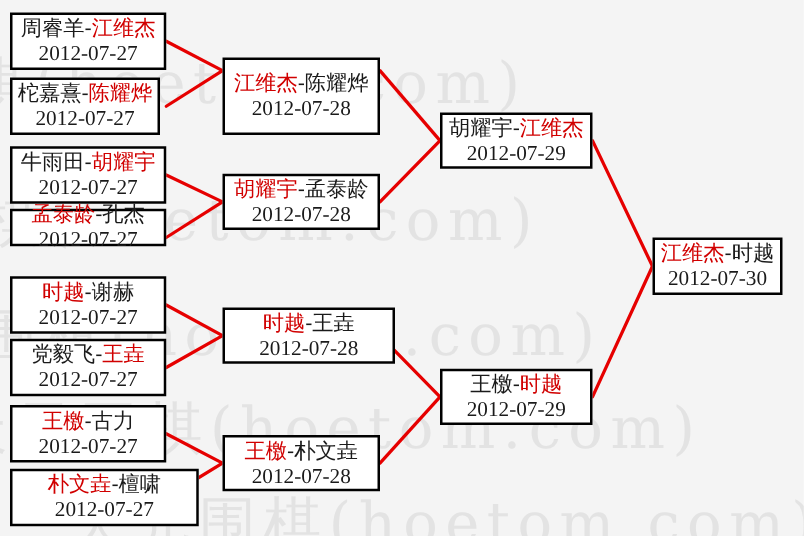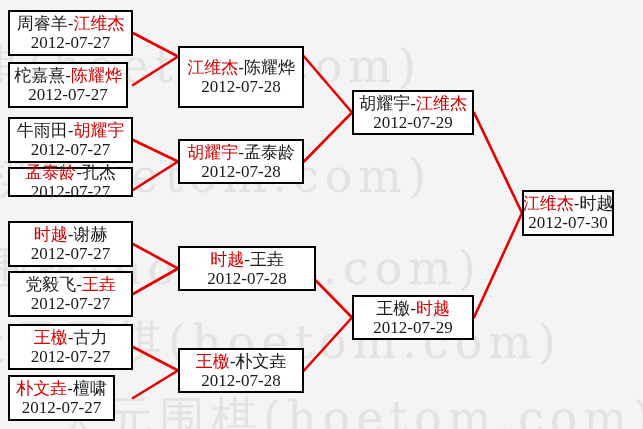--- a/index.html
+++ b/index.html
@@ -94,21 +94,21 @@
     <div class="date">2012-07-27</div>
   </div>
   <div class="match" style="left:8px;top:271px;width:125px;height:46px">
     <div class="names"><span class="p1">党毅飞</span><span class="sep">-</span><span class="p2 win">王垚</span></div>
     <div class="date">2012-07-27</div>
   </div>
   <div class="match" style="left:8px;top:324px;width:125px;height:46px">
     <div class="names"><span class="p1 win">王檄</span><span class="sep">-</span><span class="p2">古力</span></div>
     <div class="date">2012-07-27</div>
   </div>
-  <div class="match" style="left:8px;top:375px;width:107px;height:46px">
+  <div class="match" style="left:8px;top:375px;width:151px;height:46px">
     <div class="names"><span class="p1 win">朴文垚</span><span class="sep">-</span><span class="p2">檀啸</span></div>
     <div class="date">2012-07-27</div>
   </div>
 
   <div class="match" style="left:178px;top:46px;width:126px;height:62px">
     <div class="names"><span class="p1 win">江维杰</span><span class="sep">-</span><span class="p2">陈耀烨</span></div>
     <div class="date">2012-07-28</div>
   </div>
   <div class="match" style="left:178px;top:139px;width:126px;height:45px">
     <div class="names"><span class="p1 win">胡耀宇</span><span class="sep">-</span><span class="p2">孟泰龄</span></div>
@@ -125,18 +125,18 @@
 
   <div class="match" style="left:352px;top:90px;width:122px;height:45px">
     <div class="names"><span class="p1">胡耀宇</span><span class="sep">-</span><span class="p2 win">江维杰</span></div>
     <div class="date">2012-07-29</div>
   </div>
   <div class="match" style="left:352px;top:295px;width:122px;height:45px">
     <div class="names"><span class="p1">王檄</span><span class="sep">-</span><span class="p2 win">时越</span></div>
     <div class="date">2012-07-29</div>
   </div>
 
-  <div class="match" style="left:522px;top:190px;width:92px;height:46px">
+  <div class="match" style="left:522px;top:190px;width:104px;height:46px">
     <div class="names"><span class="p1 win">江维杰</span><span class="sep">-</span><span class="p2">时越</span></div>
     <div class="date">2012-07-30</div>
   </div>
 
 </div>
 
 </body></html>

